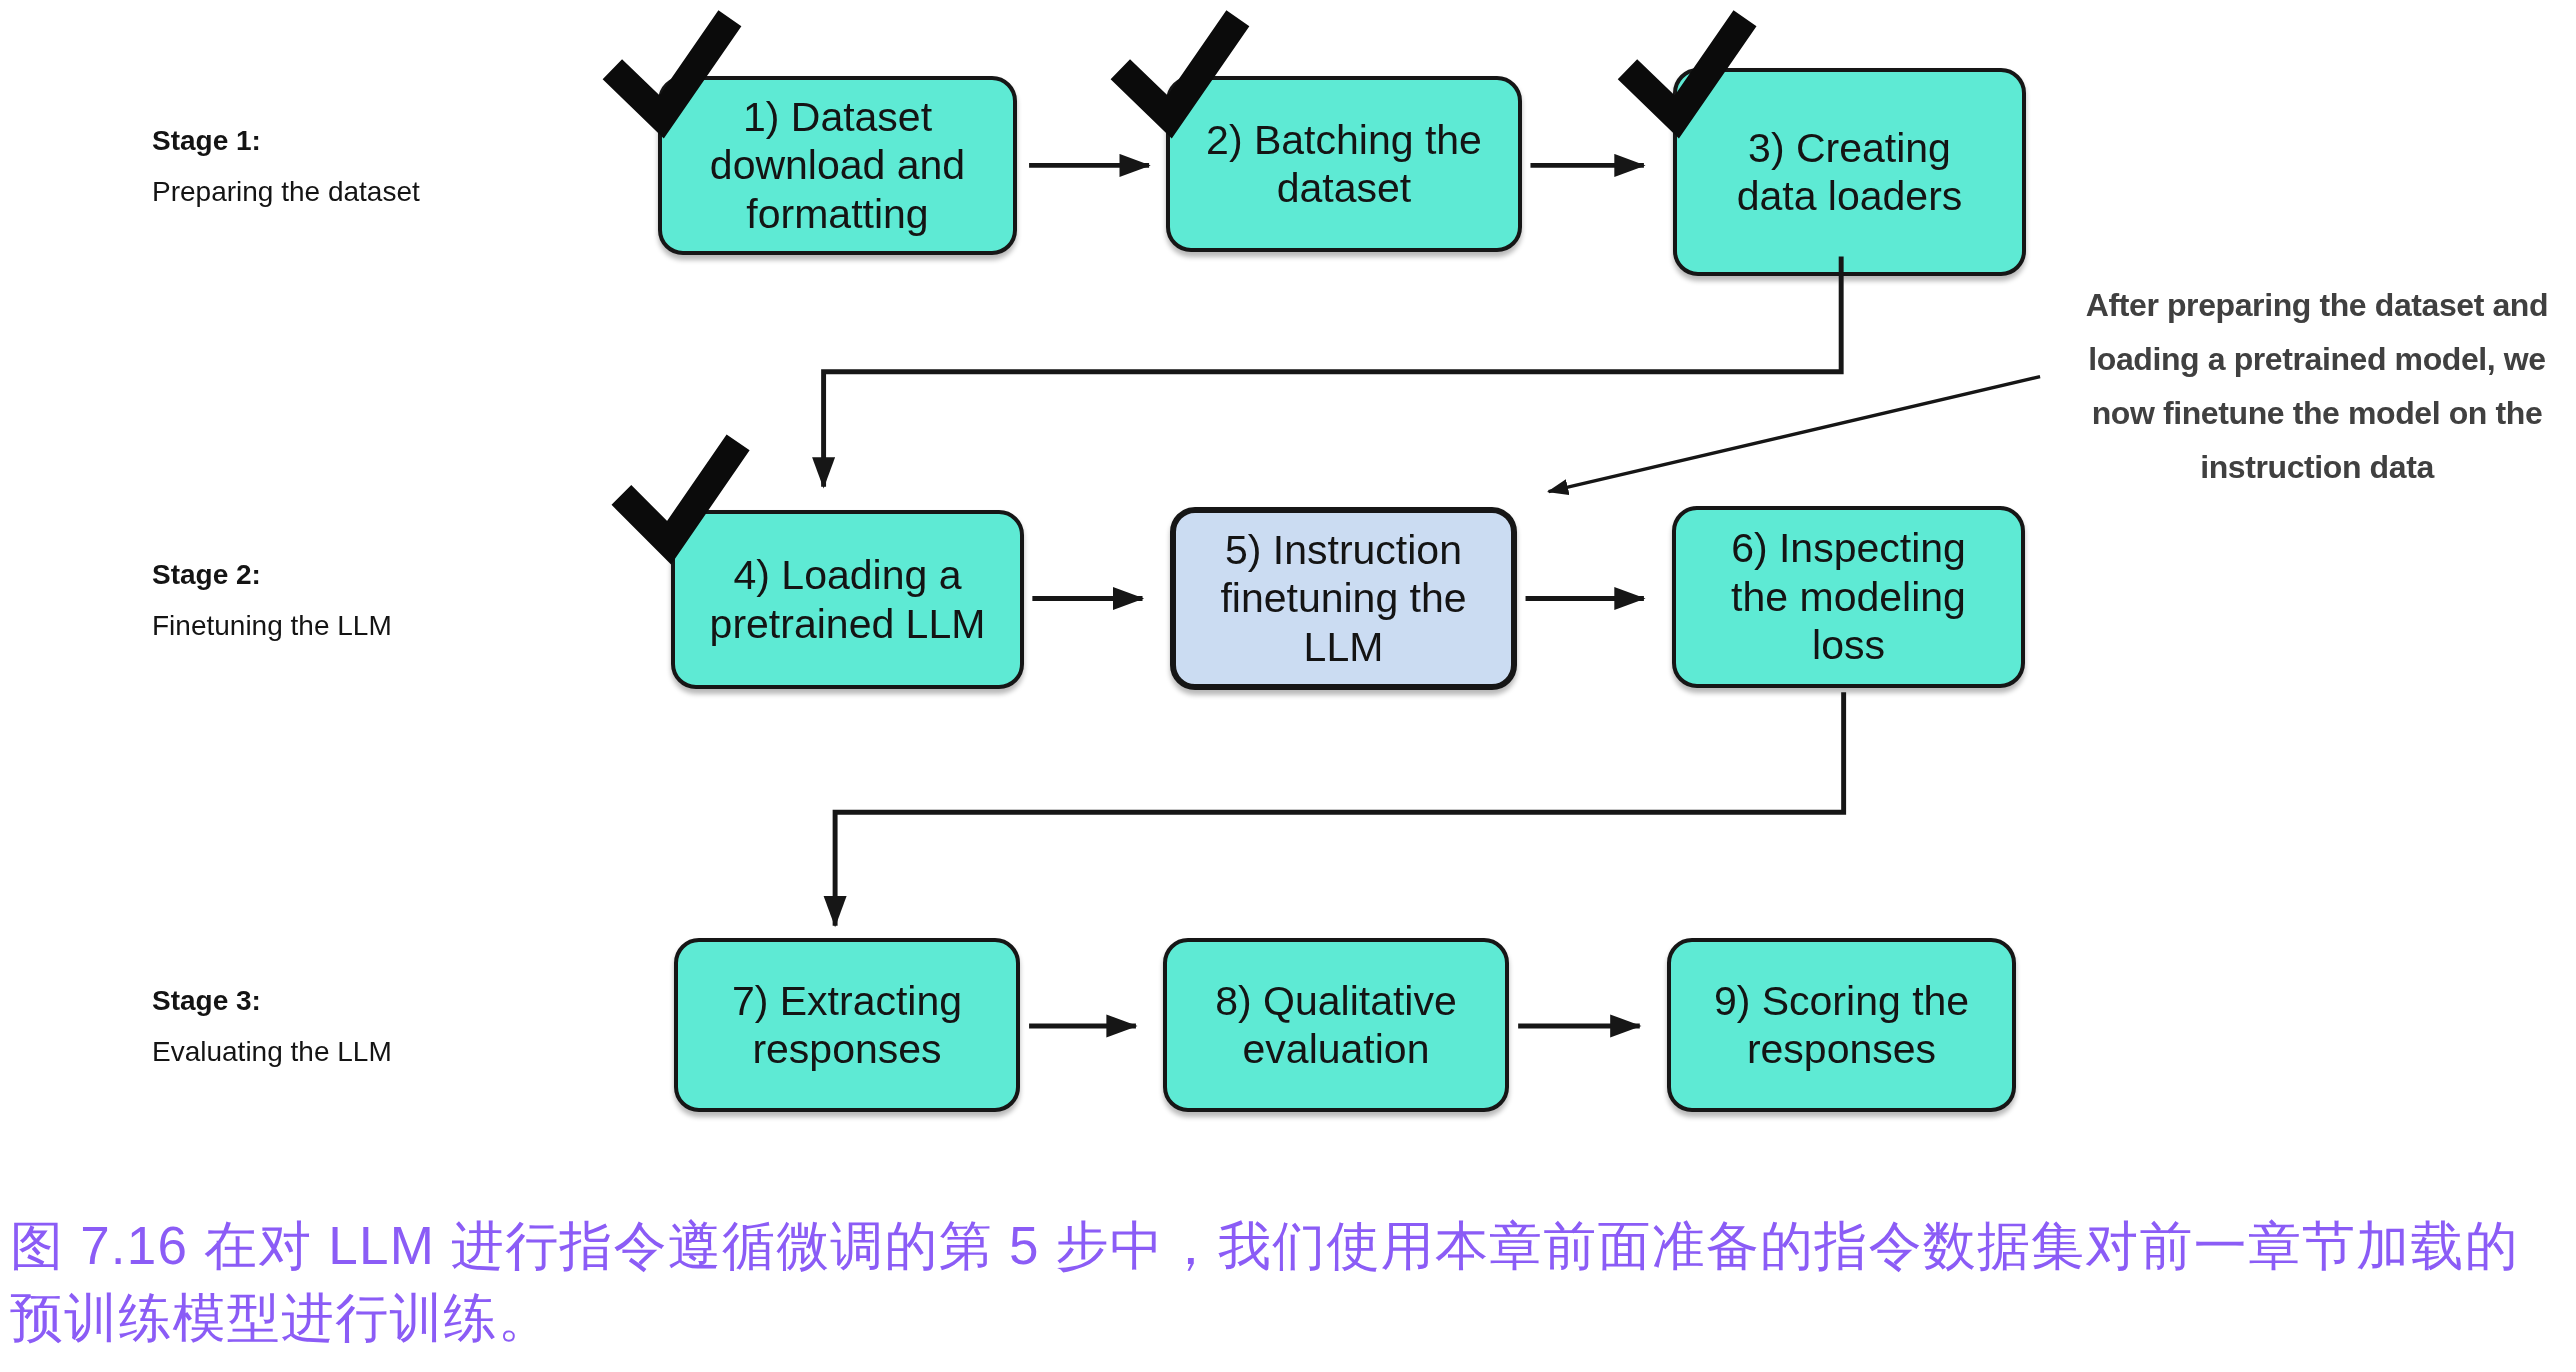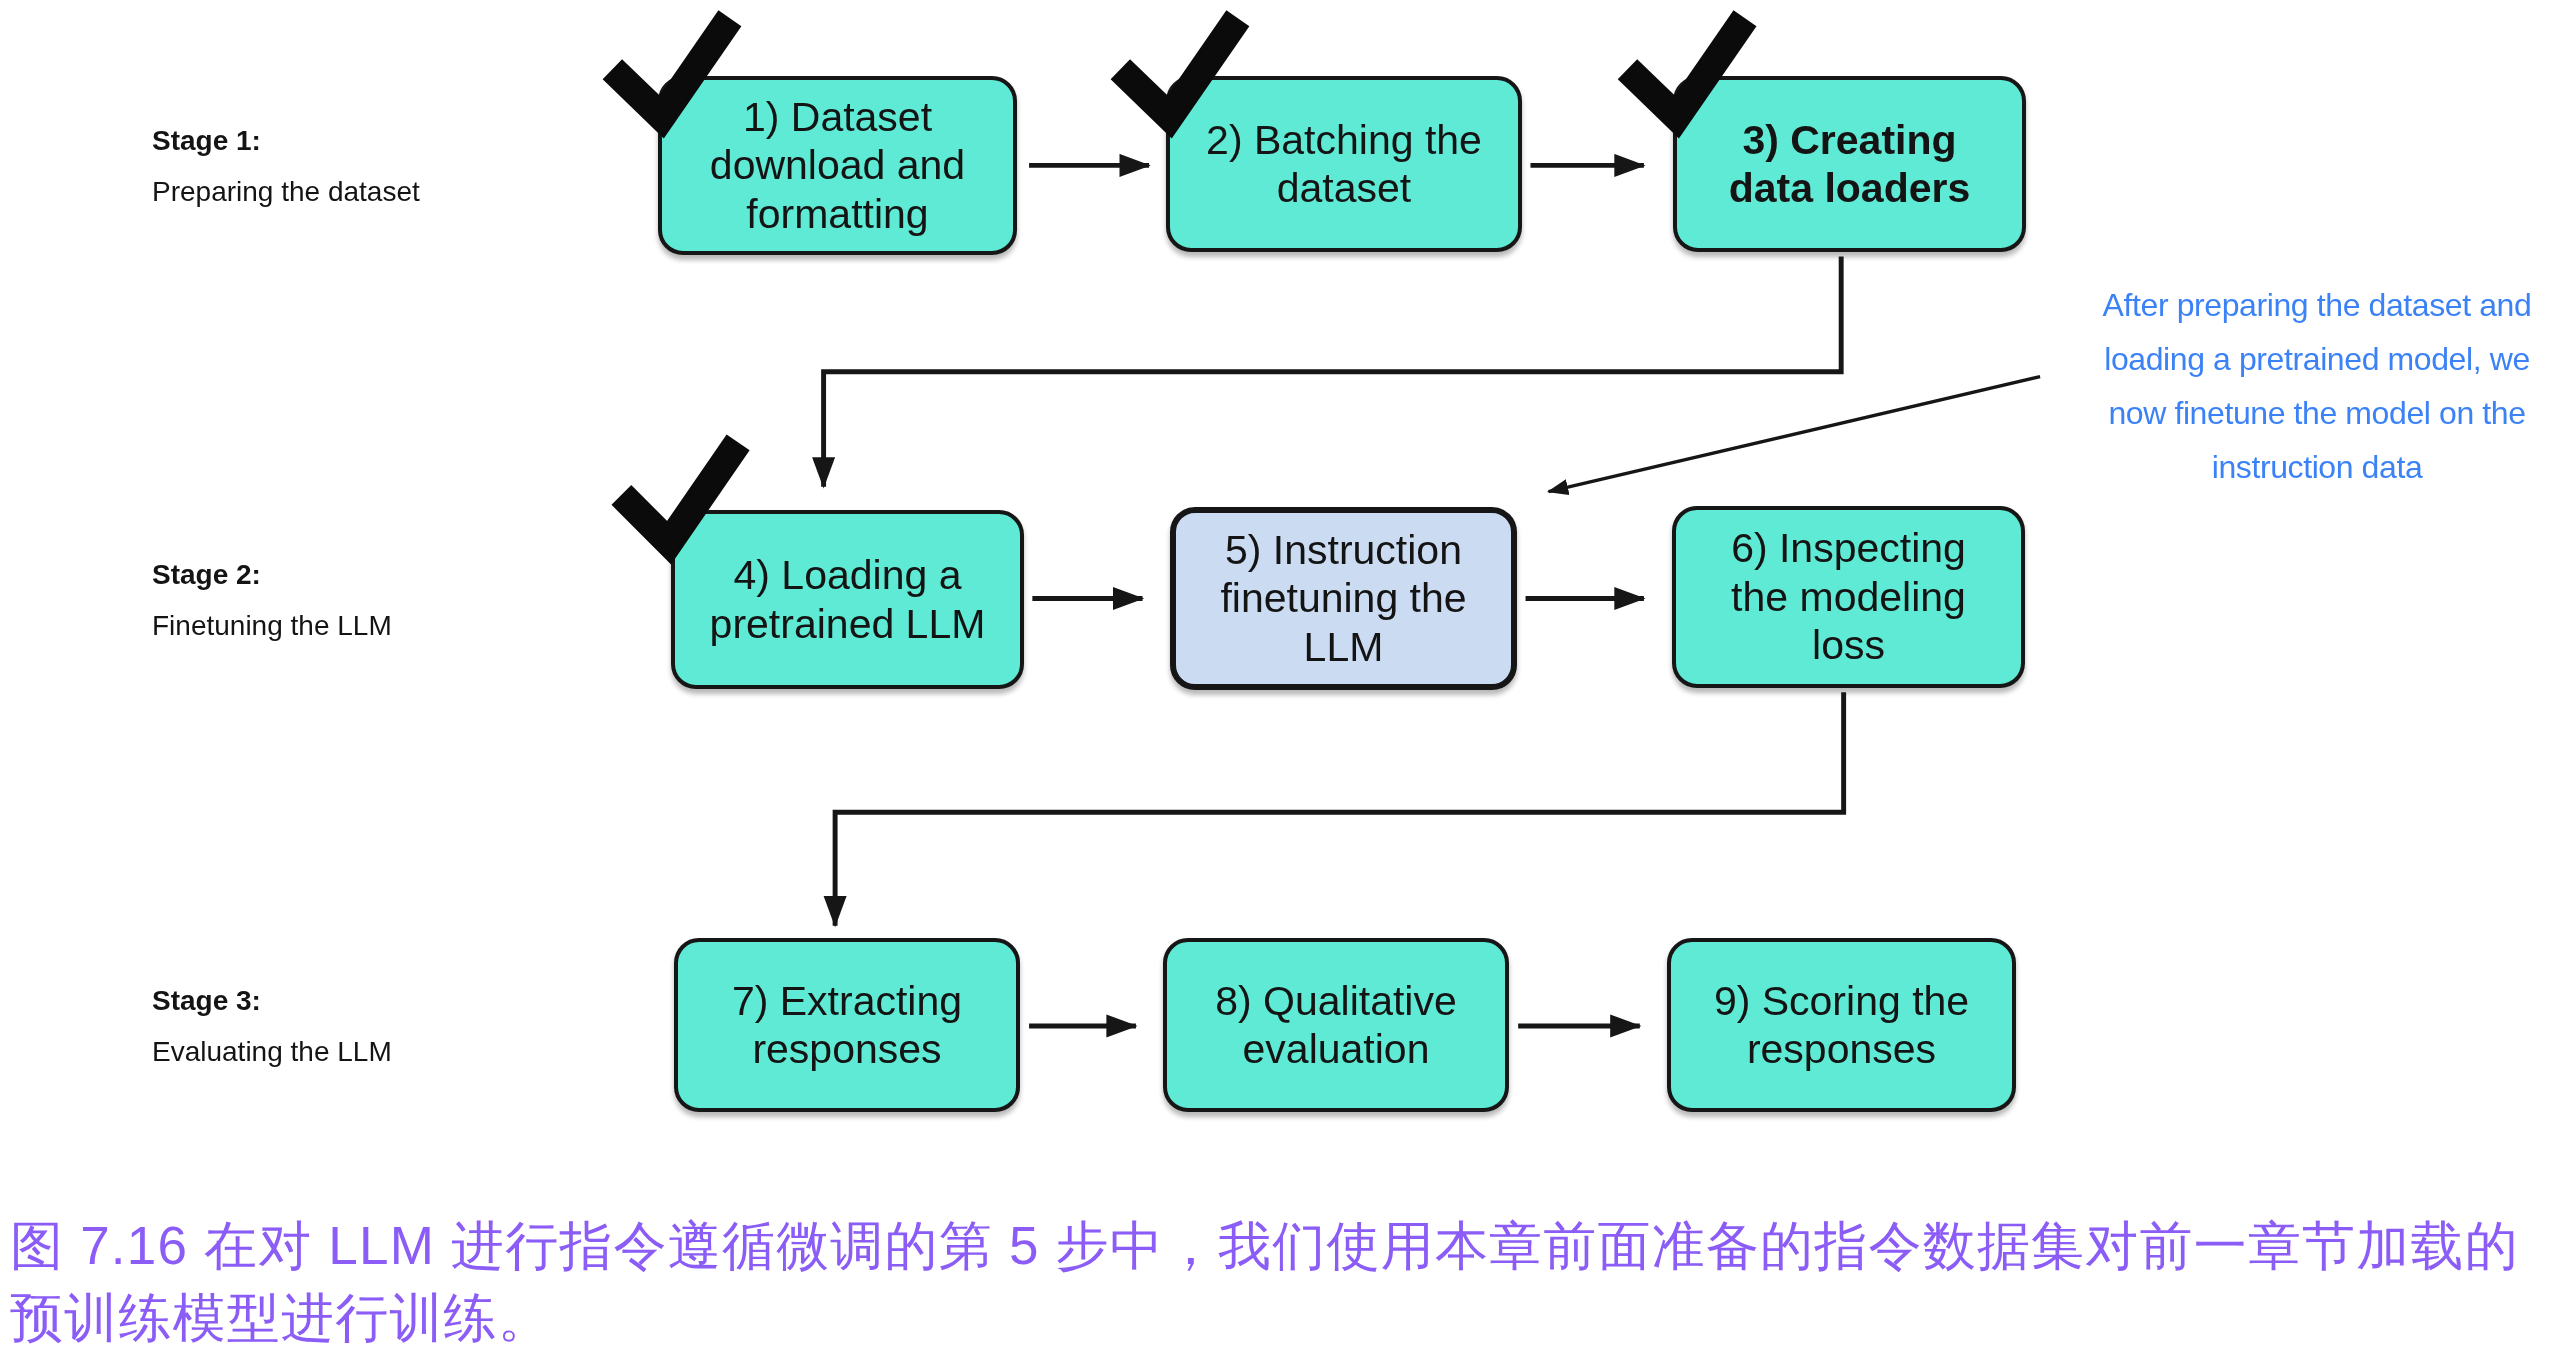--- a/index.html
+++ b/index.html
@@ -27,21 +27,21 @@
     color:#141414;
     white-space:pre-line;
     box-shadow:0 4.1px 5.8px rgba(0,0,0,0.28);
   }
   .box.highlight{
     background:#cbdcf2;
     border-width:6.6px;
   }
   .b1{left:658px;top:76px;width:359px;height:179px;}
   .b2{left:1166px;top:76px;width:356px;height:176px;}
-  .b3{left:1673px;top:76px;width:353px;height:176px;font-weight:bold;}
+  .b3{left:1673px;top:68px;width:353px;height:208px;}
   .b4{left:671px;top:510px;width:353px;height:179px;}
   .b5{left:1170px;top:507px;width:347px;height:183px;}
   .b6{left:1672px;top:506px;width:353px;height:182px;}
   .b7{left:674px;top:938px;width:346px;height:174px;}
   .b8{left:1163px;top:938px;width:346px;height:174px;}
   .b9{left:1667px;top:938px;width:349px;height:174px;}
   
   .stage{
     position:absolute;
     left:152px;
@@ -54,25 +54,25 @@
   .stage1{top:115px;}
   .stage2{top:549px;}
   .stage3{top:975px;}
   
   .note{
     position:absolute;
     left:2058px;
     top:278px;
     width:518px;
     font-size:32px;
-    font-weight:normal;
+    font-weight:bold;
     letter-spacing:-0.4px;
     line-height:54px;
     text-align:center;
-    color:#3b82f6;
+    color:#404040;
     white-space:pre-line;
   }
   
   .caption{
     position:absolute;
     left:10px;
     top:1210px;
     width:2560px;
     font-size:53px;
     letter-spacing:1.2px;

